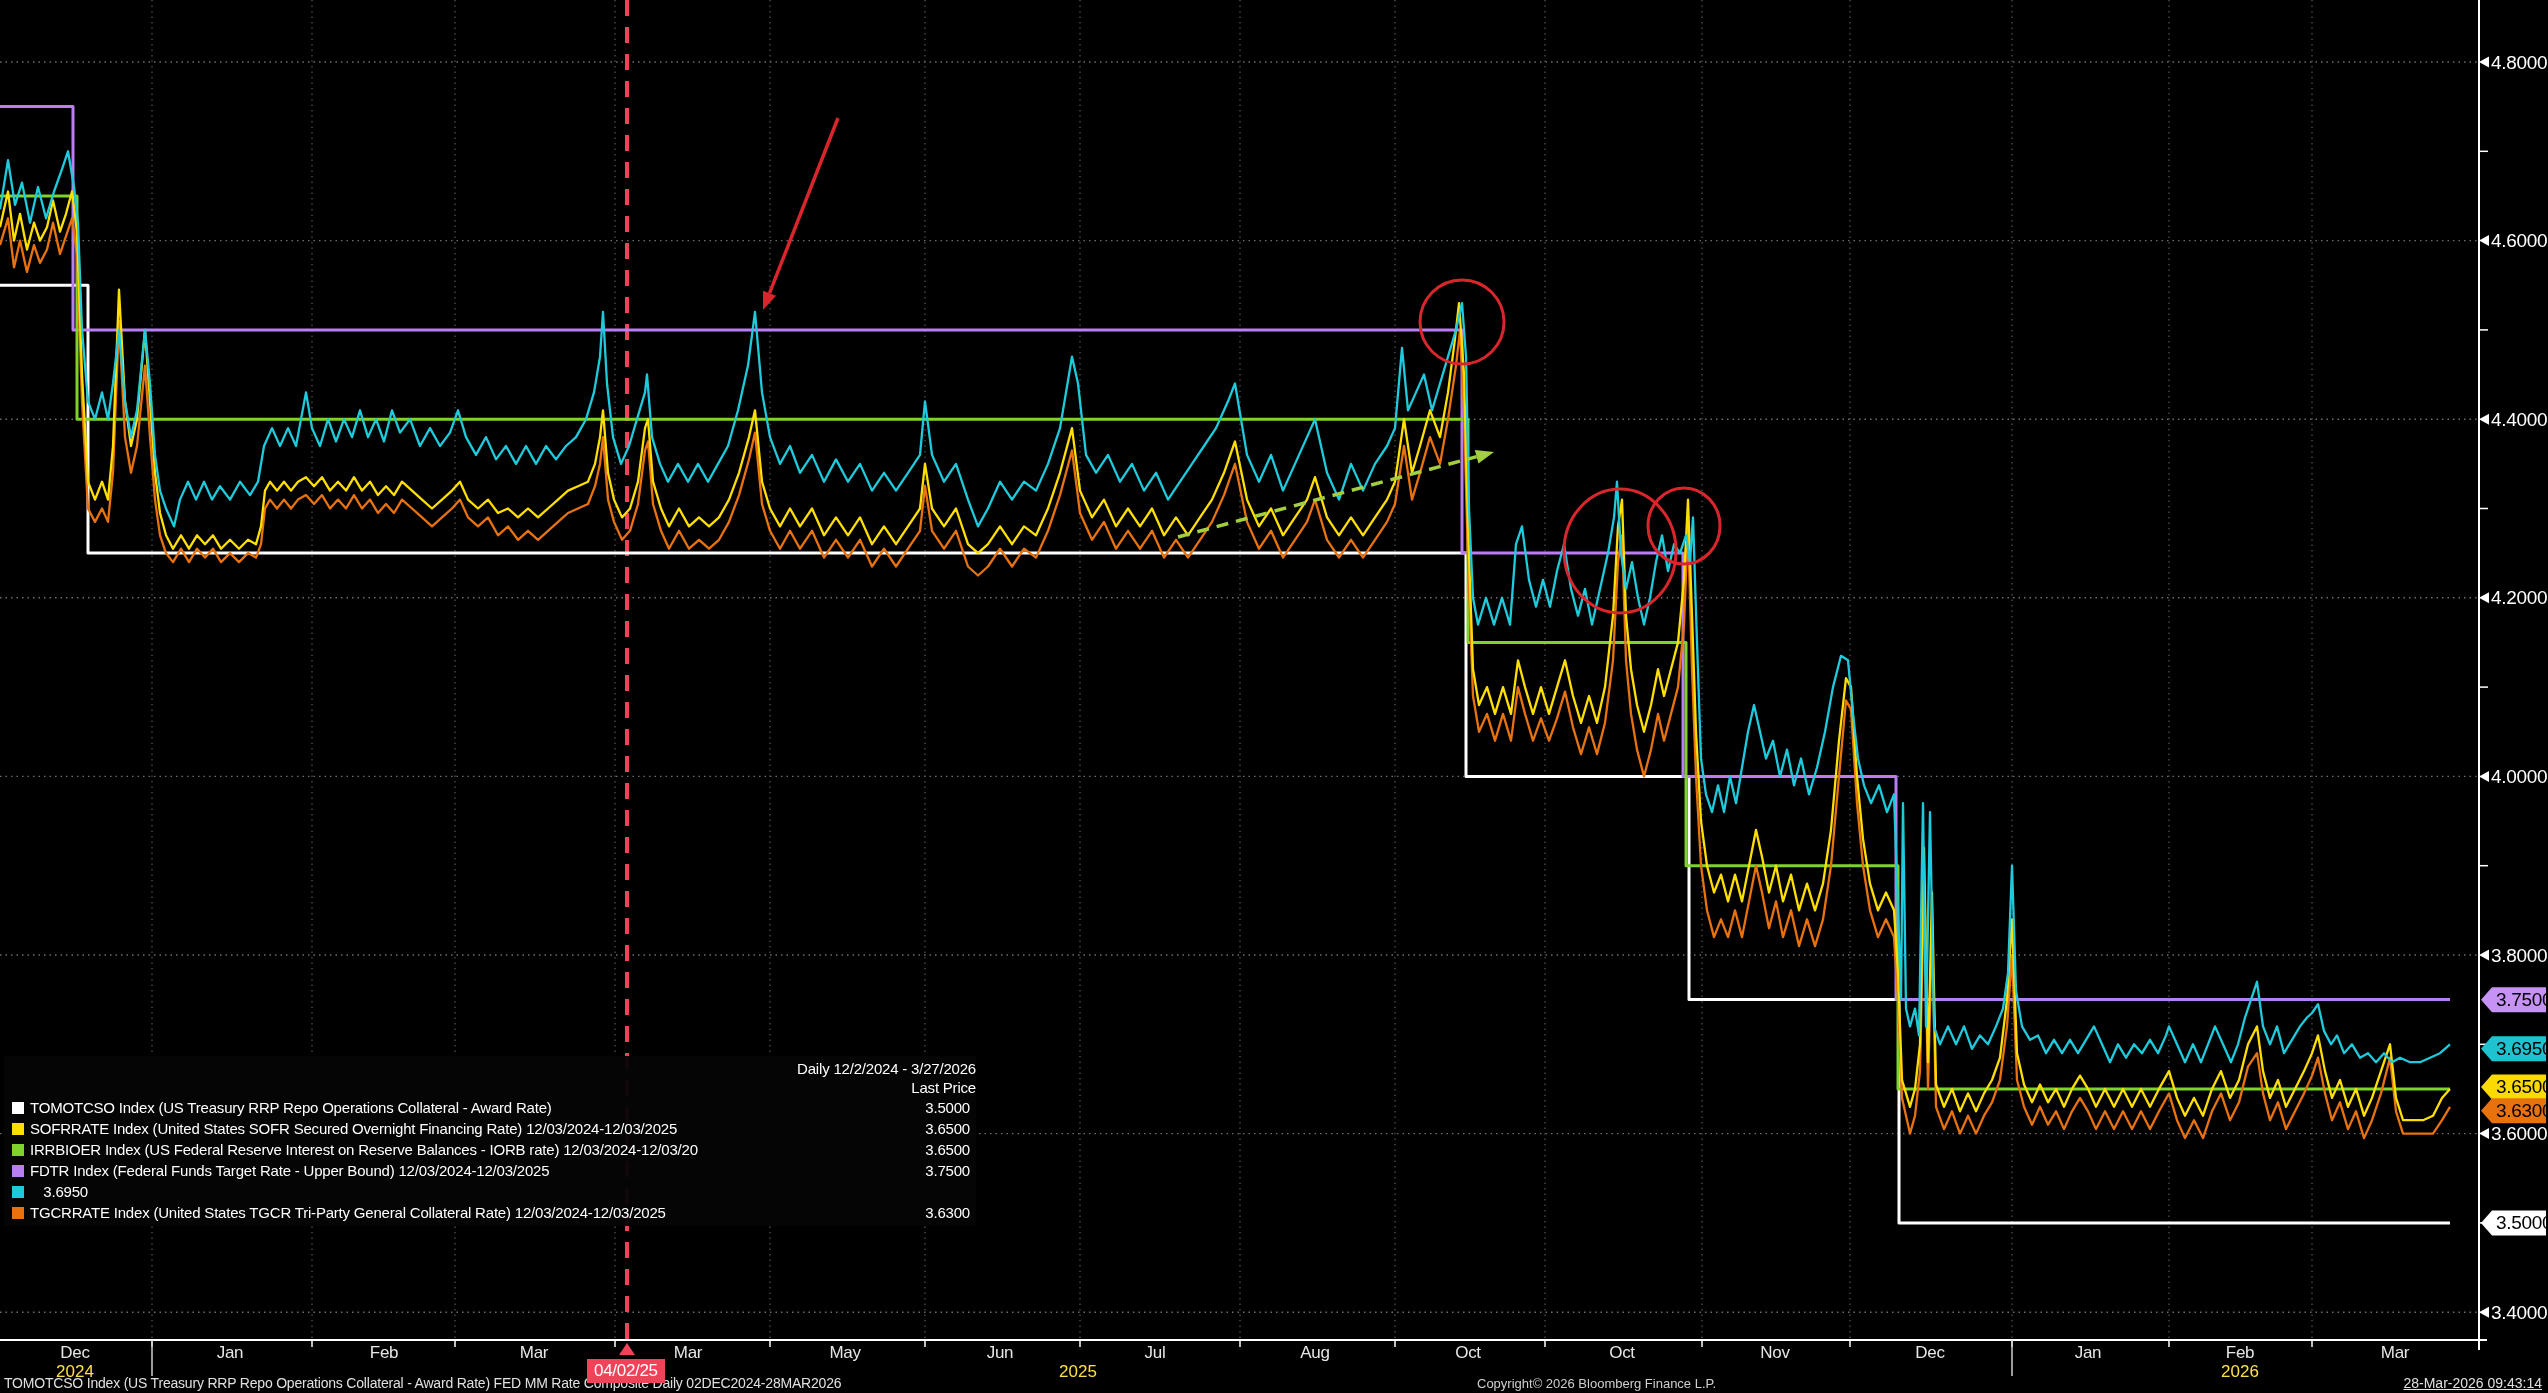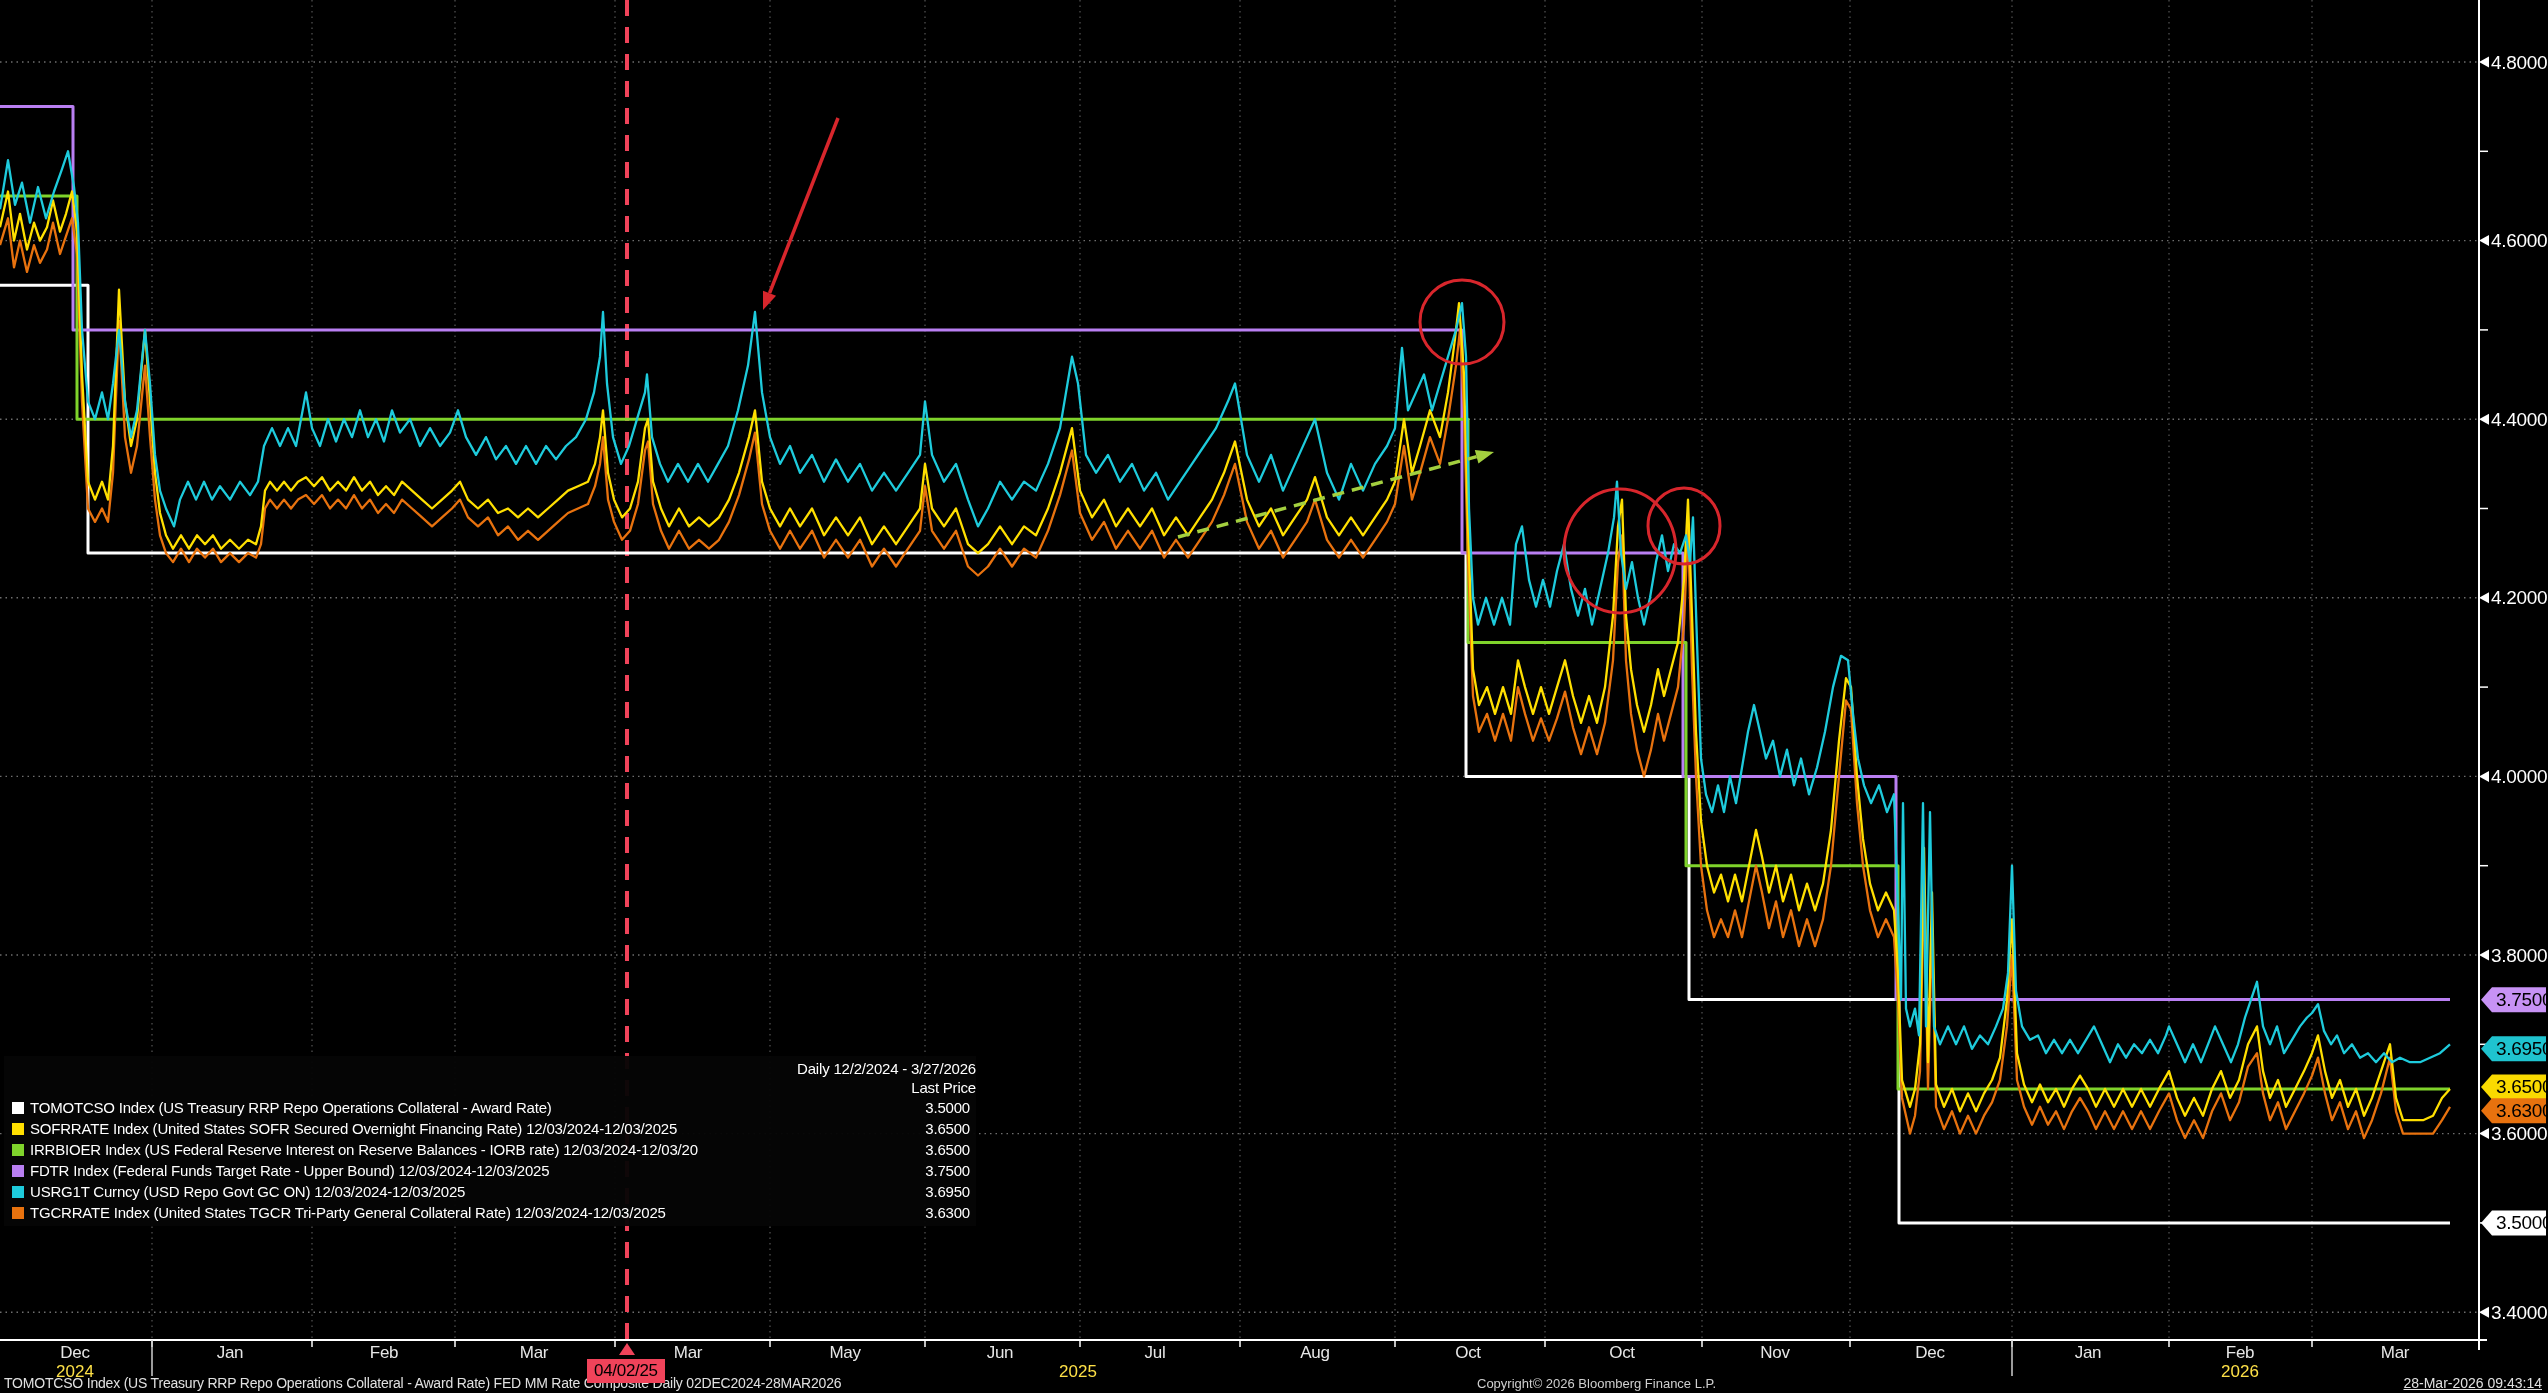--- a/index.html
+++ b/index.html
@@ -14,21 +14,21 @@
   .legend-row{display:flex;align-items:center;height:21px;padding:0 6px 0 8px;color:#fff;white-space:nowrap;}
   .legend-swatch{width:12px;height:12px;flex:0 0 12px;margin-right:6px;}
   .legend-label{flex:1 1 auto;overflow:hidden;}
   .legend-value{flex:0 0 auto;text-align:right;min-width:58px;}
   .xlabels{position:absolute;left:0;top:0;width:100%;height:100%;pointer-events:none;}
   .month-label{position:absolute;top:1343px;width:90px;margin-left:-45px;text-align:center;
       font-size:17px;color:#e6e6e6;letter-spacing:-0.3px;}
   .year-label{position:absolute;top:1362px;width:90px;margin-left:-45px;text-align:center;
       font-size:17px;color:#fde047;}
   .event-label{position:absolute;top:1359px;height:24px;line-height:24px;padding:0 7px;
-      margin-left:-40px;background:#f0435a;color:#000000;font-size:17px;letter-spacing:-0.3px;z-index:4;}
+      margin-left:-40px;background:#f0435a;color:#ffffff;font-size:17px;letter-spacing:-0.3px;z-index:4;}
   .event-tri{position:absolute;top:1343px;width:0;height:0;margin-left:-8px;
       border-left:8px solid transparent;border-right:8px solid transparent;border-bottom:12px solid #f0435a;z-index:4;}
   .footer-left{position:absolute;left:4px;top:1375px;font-size:14px;color:#e0e0e0;letter-spacing:-0.2px;}
   .footer-copy{position:absolute;left:1477px;top:1376px;font-size:13px;color:#cfcfcf;}
   .footer-time{position:absolute;right:6px;top:1375px;font-size:14px;color:#e0e0e0;text-decoration:underline;}
 </style>
 </head>
 <body>
 
 <div id="stage">
@@ -180,21 +180,20 @@
           <span class="legend-label">IRRBIOER Index (US Federal Reserve Interest on Reserve Balances - IORB rate) 12/03/2024-12/03/20</span>
           <span class="legend-value">3.6500</span>
         </div>
         <div class="legend-row">
           <span class="legend-swatch" style="background: rgb(185, 127, 242);"></span>
           <span class="legend-label">FDTR Index (Federal Funds Target Rate - Upper Bound) 12/03/2024-12/03/2025</span>
           <span class="legend-value">3.7500</span>
         </div>
         <div class="legend-row">
           <span class="legend-swatch" style="background: rgb(30, 203, 220);"></span>
-          <span class="legend-label">USRG1T Curncy (USD Repo Govt GC ON) 12/03/2024-12/03/2025</span>
           <span class="legend-value">3.6950</span>
         </div>
         <div class="legend-row">
           <span class="legend-swatch" style="background: rgb(232, 114, 14);"></span>
           <span class="legend-label">TGCRRATE Index (United States TGCR Tri-Party General Collateral Rate) 12/03/2024-12/03/2025</span>
           <span class="legend-value">3.6300</span>
         </div>
       </div>
   </div>
 

